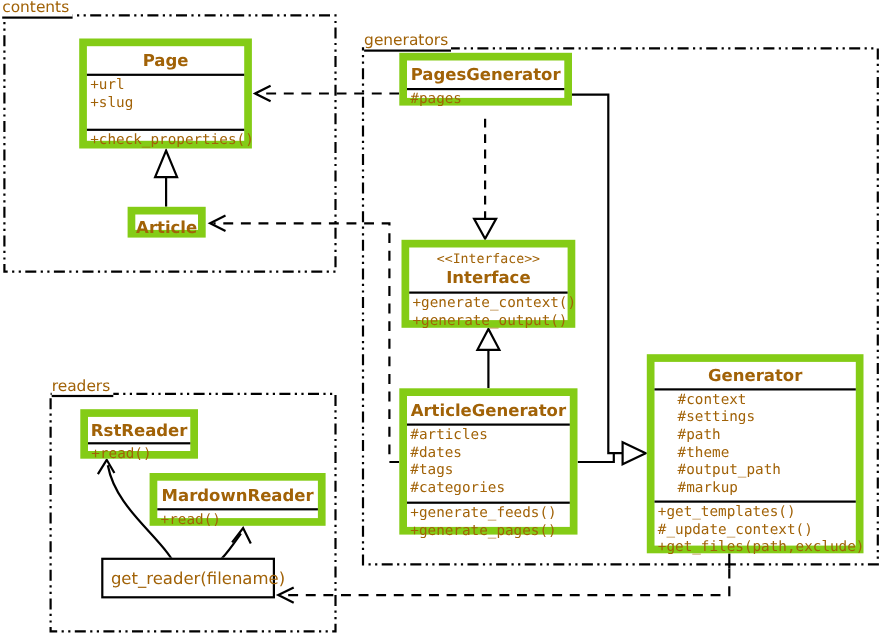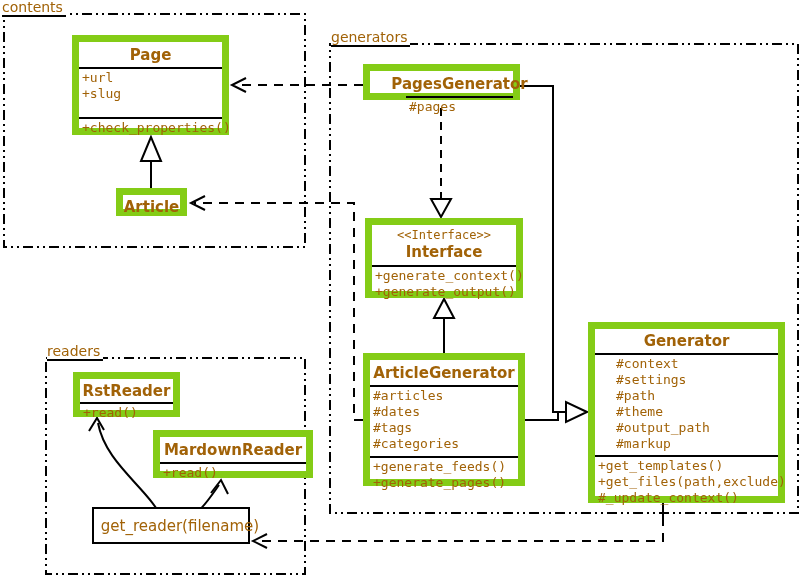--- a/index.html
+++ b/index.html
@@ -74,21 +74,21 @@
     </div>
     <div class="uml-sec">
       <div class="uml-line">+check_properties()</div>
     </div>
   </div>
 
   <div class="uml-class" style="left:116px;top:188px;width:71px;height:28px;">
     <div class="uml-title" style="height:24px;">Article</div>
   </div>
 
-  <div class="uml-class" style="left:363px;top:64px;width:157px;height:36px;padding-left:36px;">
+  <div class="uml-class" style="left:363px;top:48px;width:157px;height:48px;">
     <div class="uml-title" style="height:25px;">PagesGenerator</div>
     <div class="uml-sec">
       <div class="uml-line">#pages</div>
     </div>
   </div>
 
   <div class="uml-class" style="left:365px;top:218px;width:158px;height:80px;">
     <div class="uml-hdr" style="height:40px;">
       <div class="uml-stereo">&lt;&lt;Interface&gt;&gt;</div>
       <div class="nm">Interface</div>
@@ -118,33 +118,33 @@
     <div class="uml-sec" style="height:102px;padding-left:21px;">
       <div class="uml-line">#context</div>
       <div class="uml-line">#settings</div>
       <div class="uml-line">#path</div>
       <div class="uml-line">#theme</div>
       <div class="uml-line">#output_path</div>
       <div class="uml-line">#markup</div>
     </div>
     <div class="uml-sec">
       <div class="uml-line">+get_templates()</div>
+      <div class="uml-line">#_update_context()</div>
       <div class="uml-line">+get_files(path,exclude)</div>
-      <div class="uml-line">#_update_context()</div>
     </div>
   </div>
 
   <div class="uml-class" style="left:73px;top:372px;width:107px;height:45px;">
     <div class="uml-title" style="height:23px;">RstReader</div>
     <div class="uml-sec">
       <div class="uml-line">+read()</div>
     </div>
   </div>
 
-  <div class="uml-class" style="left:153px;top:430px;width:160px;height:48px;">
+  <div class="uml-class" style="left:136px;top:430px;width:160px;height:48px;">
     <div class="uml-title" style="height:25px;">MardownReader</div>
     <div class="uml-sec">
       <div class="uml-line">+read()</div>
     </div>
   </div>
 
   <div class="plain-box" style="left:92px;top:507px;width:158px;height:37px;padding-left:18px;">
     <span>get_reader(filename)</span>
   </div>
 

